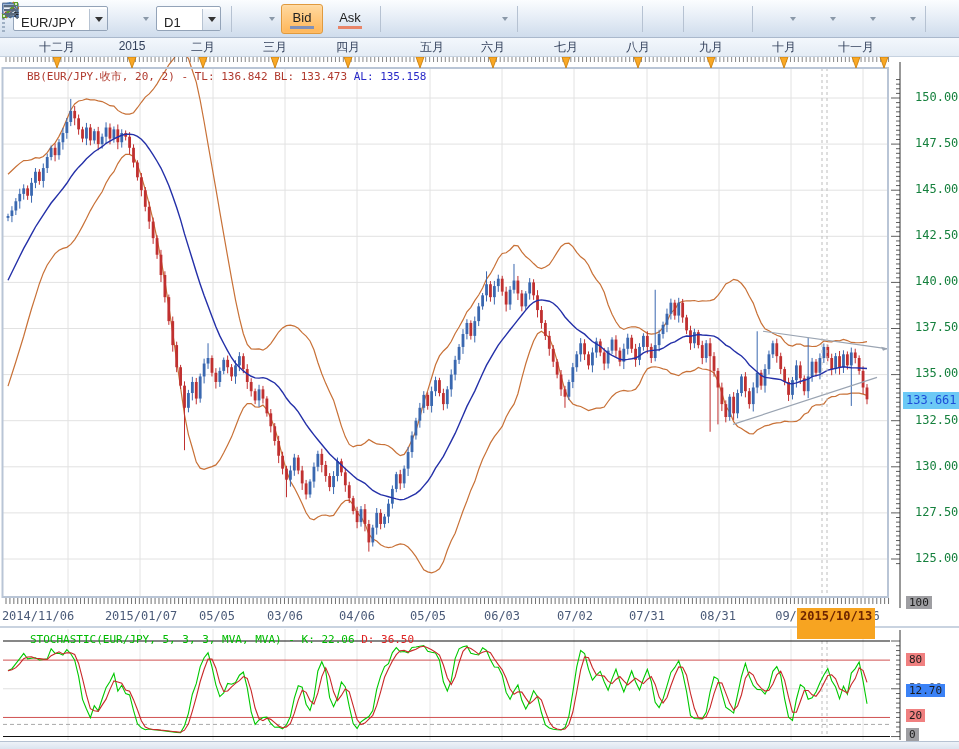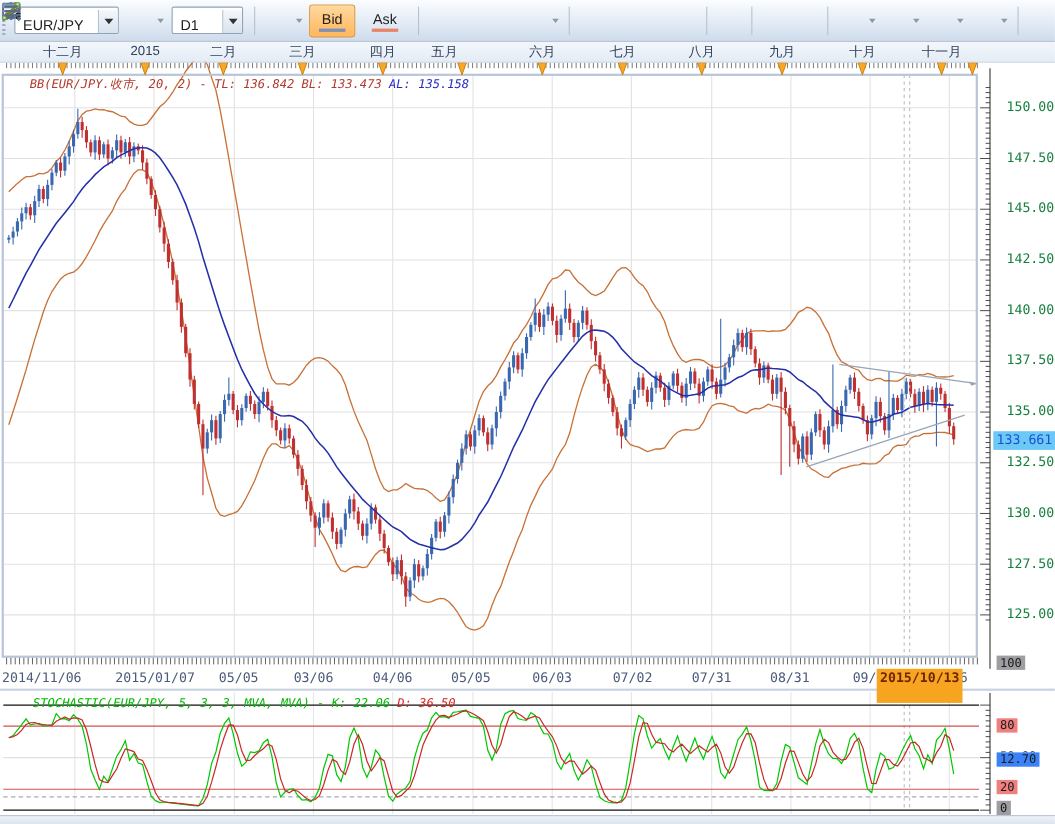--- a/index.html
+++ b/index.html
@@ -23,21 +23,21 @@
   .tb-btn .ul{width:24px;height:3px;margin-top:1px;}
   .tb-btn.active{background:linear-gradient(#ffd9a0,#ffb658);border:1px solid #e09a3e;box-shadow:inset 0 0 3px #fff3;}
   .tbicon{width:24px;height:24px;display:inline-flex;align-items:center;justify-content:center;margin:0 1px;}
   .tb-drop{width:9px;height:24px;display:inline-flex;align-items:center;justify-content:center;margin-right:1px;}
   .tb-drop:after{content:"";border:3px solid transparent;border-top:4px solid #8a98a8;margin-top:3px;}
   
   #months{position:absolute;left:0;top:38px;width:959px;height:18px;z-index:4;
     background:linear-gradient(#f3f7fc,#e4ecf5);border-bottom:1px solid #c6d2e0;}
   .mlabel{position:absolute;top:1px;font-size:12px;color:#33415c;transform:translateX(-50%);white-space:nowrap;}
   
-  .lay{position:absolute;z-index:3;white-space:nowrap;font-style:italic;}
+  .lay{position:absolute;z-index:3;white-space:nowrap;}
   .mono{font-family:"DejaVu Sans Mono",monospace;}
   #bb-label{left:27px;top:69px;font-size:11px;}
   #stoch-label{left:30px;top:633px;font-size:11px;}
   .pricelab{position:absolute;left:915px;font-size:12px;color:#15803d;z-index:3;text-align:right;}
   .datelab{position:absolute;top:609px;font-size:12px;color:#4a5a78;transform:translateX(-50%);z-index:3;}
   .stochlab{position:absolute;left:906px;font-size:11px;color:#4a5a78;z-index:3;padding:0 3px;}
   .tag{position:absolute;z-index:4;font-size:12px;padding:0 3px;}
   #last-tag{left:903px;top:392px;background:#6cc9f5;color:#1d4ed8;height:17px;line-height:17px;}
   #date-tag{left:797px;top:608px;background:#f7a421;color:#6d2400;height:31px;line-height:17px;font-weight:bold;}
   #bottom-strip{position:absolute;left:0;top:741px;width:959px;height:8px;z-index:4;
@@ -1289,21 +1289,21 @@
           <path d="M4 6 h12 M4 10 h12 M4 14 h12" stroke="#5a6b7e" stroke-width="2"></path>
         </svg>
       </span>
     </div>
   <div id="months">
       <span class="mlabel" style="left: 57px;">十二月</span>
       <span class="mlabel" style="left: 132px;">2015</span>
       <span class="mlabel" style="left: 203px;">二月</span>
       <span class="mlabel" style="left: 275px;">三月</span>
       <span class="mlabel" style="left: 348px;">四月</span>
-      <span class="mlabel" style="left: 404px; text-align: center;">五月</span>
+      <span class="mlabel" style="left: 432px; text-align: center;">五月</span>
       <span class="mlabel" style="left: 493px;">六月</span>
       <span class="mlabel" style="left: 566px;">七月</span>
       <span class="mlabel" style="left: 638px;">八月</span>
       <span class="mlabel" style="left: 711px;">九月</span>
       <span class="mlabel" style="left: 784px;">十月</span>
       <span class="mlabel" style="left: 856px;">十一月</span>
     </div>
 
   <div id="bb-label" class="lay mono">
     <span style="color: rgb(176, 58, 46);">BB(EUR/JPY.收市, 20, 2) - TL: 136.842  BL: 133.473</span><span style="color: rgb(41, 41, 200);">  AL: 135.158</span>

